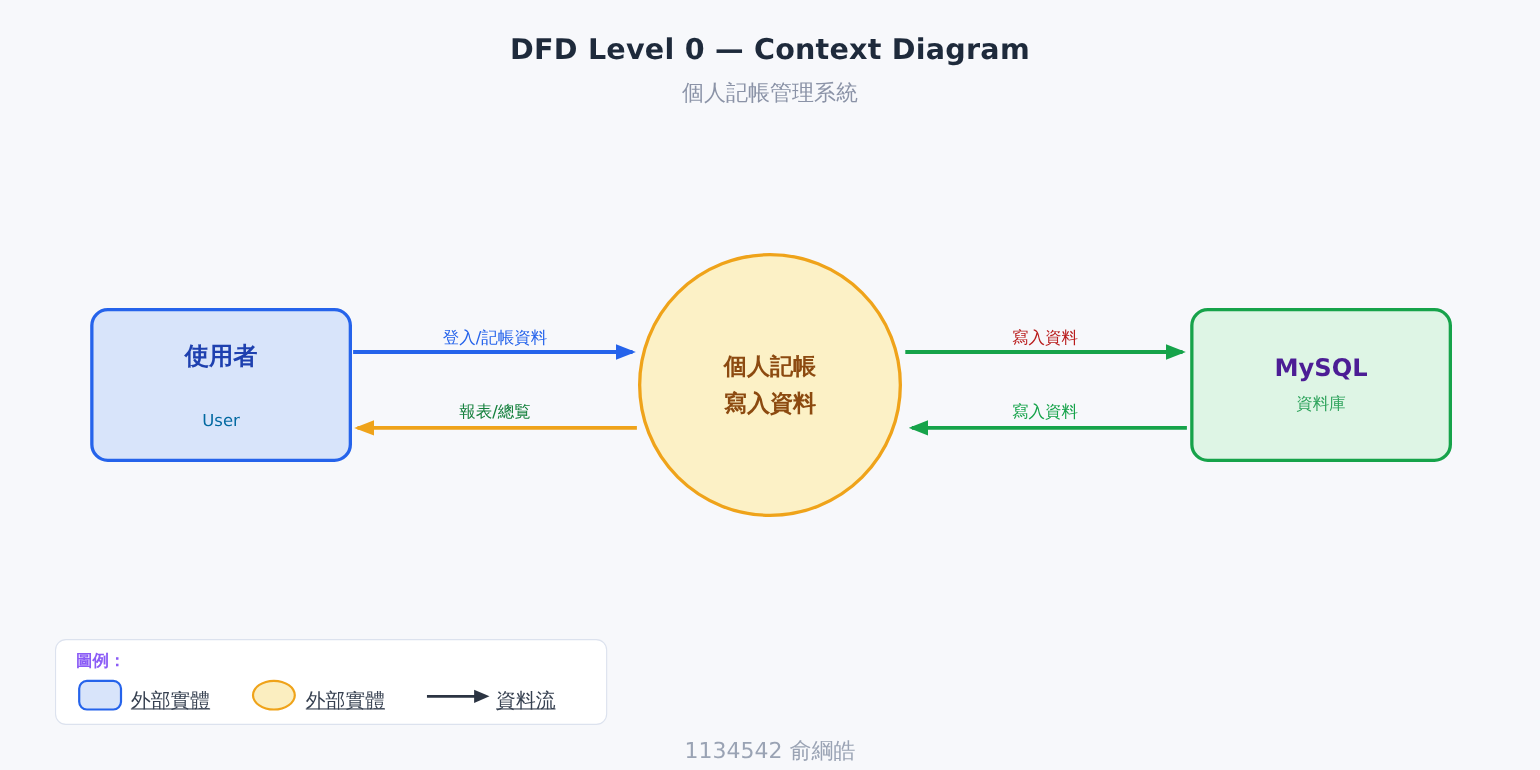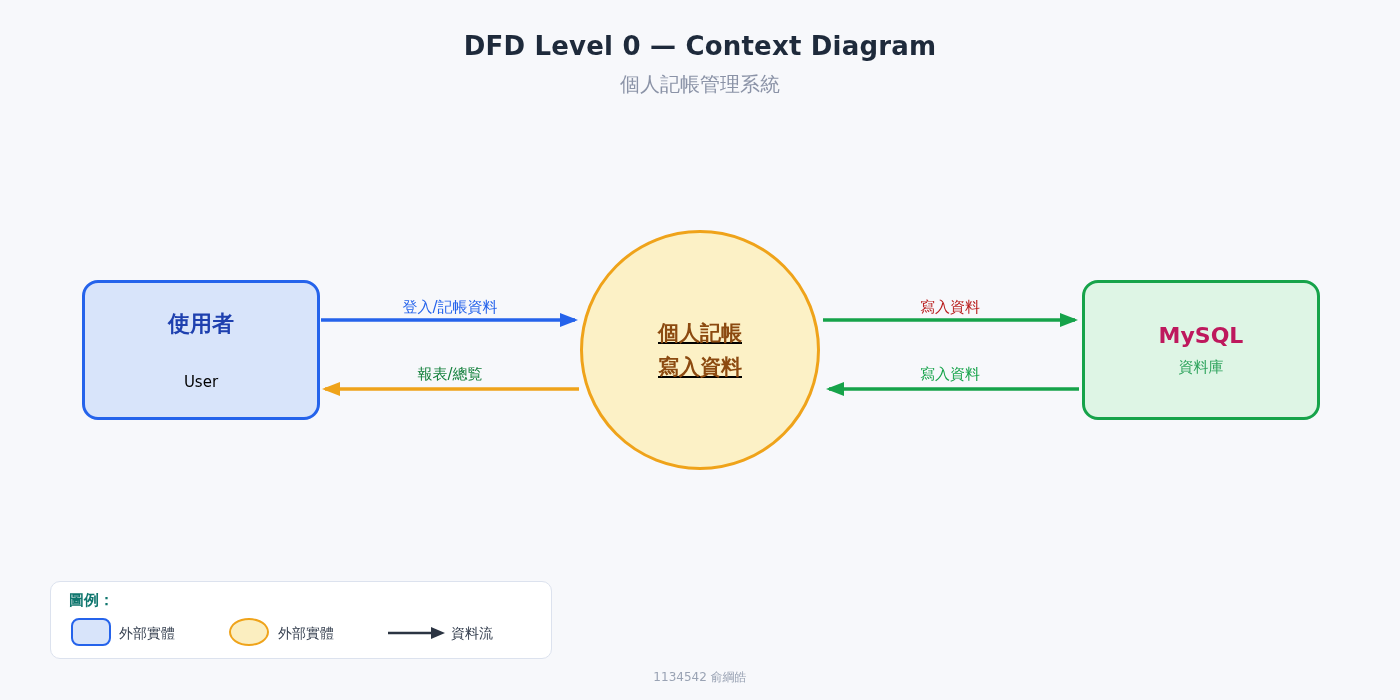--- a/index.html
+++ b/index.html
@@ -26,71 +26,71 @@
     position: absolute; display: flex; flex-direction: column;
     align-items: center; justify-content: center; box-sizing: border-box;
     text-align: center;
   }
   .entity-user {
     left: 82px; top: 280px; width: 238px; height: 140px;
     background: #d8e4fa; border: 3px solid #2563eb; border-radius: 16px; gap: 24px;
   }
   .process-node {
     left: 580px; top: 230px; width: 240px; height: 240px;
-    background: #fcf1c6; border: 3px solid #efa31a; border-radius: 50%; text-decoration: underline;
+    background: #fcf1c6; border: 3px solid #efa31a; border-radius: 50%;
   }
   .db-node {
     left: 1082px; top: 280px; width: 238px; height: 140px;
     background: #def5e5; border: 3px solid #16a34a; border-radius: 16px;
   }
   .node-title { font-size: 22px; font-weight: 700; }
   .user-title { color: #1e40af; }
-  .db-title   { color: #be185d; }
+  .db-title   { color: #4c1d95; }
   .node-sub { margin-top: 10px; font-size: 15px; }
-  .user-sub { color: #000000; }
+  .user-sub { color: #0369a1; }
   .db-sub   { color: #2ea35c; }
   .proc-line { font-size: 21px; font-weight: 700; color: #8c4a10; line-height: 34px; }
 
   .flow-label {
     position: absolute; transform: translateX(-50%);
     font-size: 15px; white-space: nowrap;
   }
   .label-login  { left: 450px; top: 298px; color: #2563eb; }
   .label-report { left: 450px; top: 365px; color: #15803d; }
   .label-write  { left: 950px; top: 298px; color: #b91c1c; font-family: Liberation Serif, serif; }
   .label-query  { left: 950px; top: 365px; color: #16a34a; }
 
   .legend {
     position: absolute; left: 50px; top: 581px; width: 502px; height: 78px;
     box-sizing: border-box; background: #ffffff;
     border: 1px solid #dce2ee; border-radius: 10px;
   }
   .legend-title {
     position: absolute; left: 18px; top: 9px;
-    font-size: 15px; font-weight: 700; color: #0f766e;
+    font-size: 15px; font-weight: 700; color: #8b5cf6;
   }
   .sw-rect {
     position: absolute; left: 20px; top: 36px; width: 40px; height: 28px;
     box-sizing: border-box; background: #d8e4fa;
     border: 2.5px solid #2563eb; border-radius: 8px;
   }
   .sw-ellipse {
     position: absolute; left: 178px; top: 36px; width: 40px; height: 28px;
     box-sizing: border-box; background: #fbeec0;
     border: 2.5px solid #efa31a; border-radius: 50%;
   }
-  .legend-label { position: absolute; top: 43px; font-size: 14px; color: #374151; white-space: nowrap; }
+  .legend-label { position: absolute; top: 43px; font-size: 18px; color: #374151; white-space: nowrap; text-decoration: underline; }
   .ll-1 { left: 68px; }
   .ll-2 { left: 227px; }
   .ll-3 { left: 400px; }
   .legend-arrow { position: absolute; left: 337px; top: 43px; }
 
   .footer {
     position: absolute; left: 0; top: 669px; width: 100%;
-    text-align: center; font-size: 12px; color: #9aa3b4;
+    text-align: center; font-size: 20px; color: #9aa3b4;
   }
 </style>
 </head>
 <body>
 
 <div class="canvas">
 
   <div class="title">DFD Level 0 — Context Diagram</div>
   <div class="subtitle">個人記帳管理系統</div>
 

